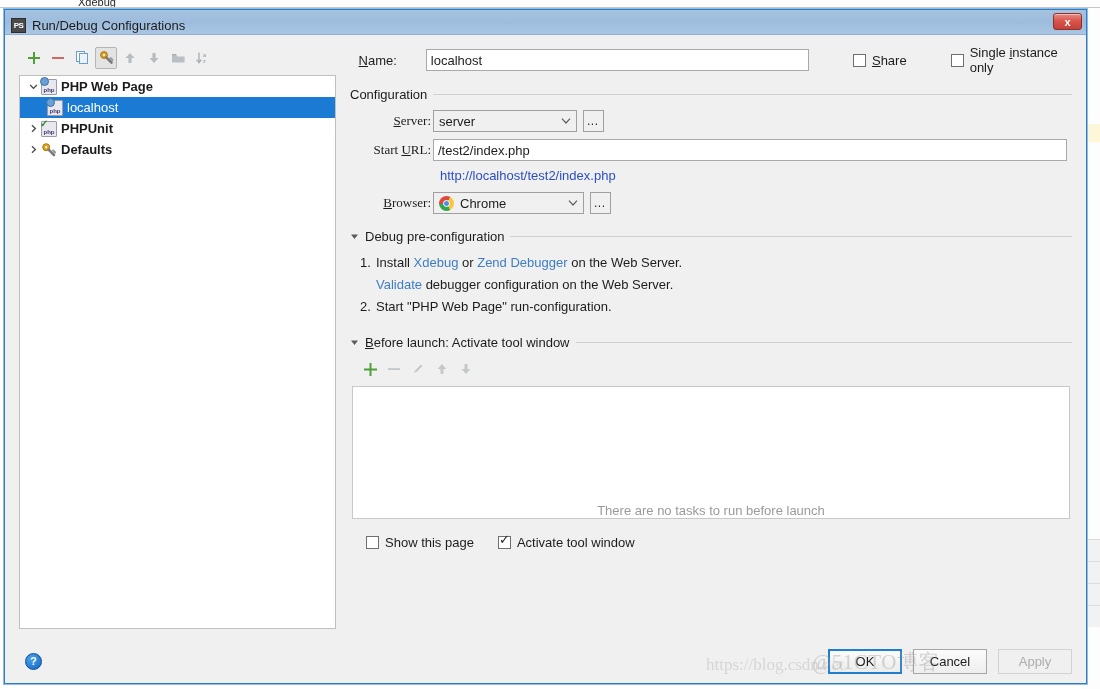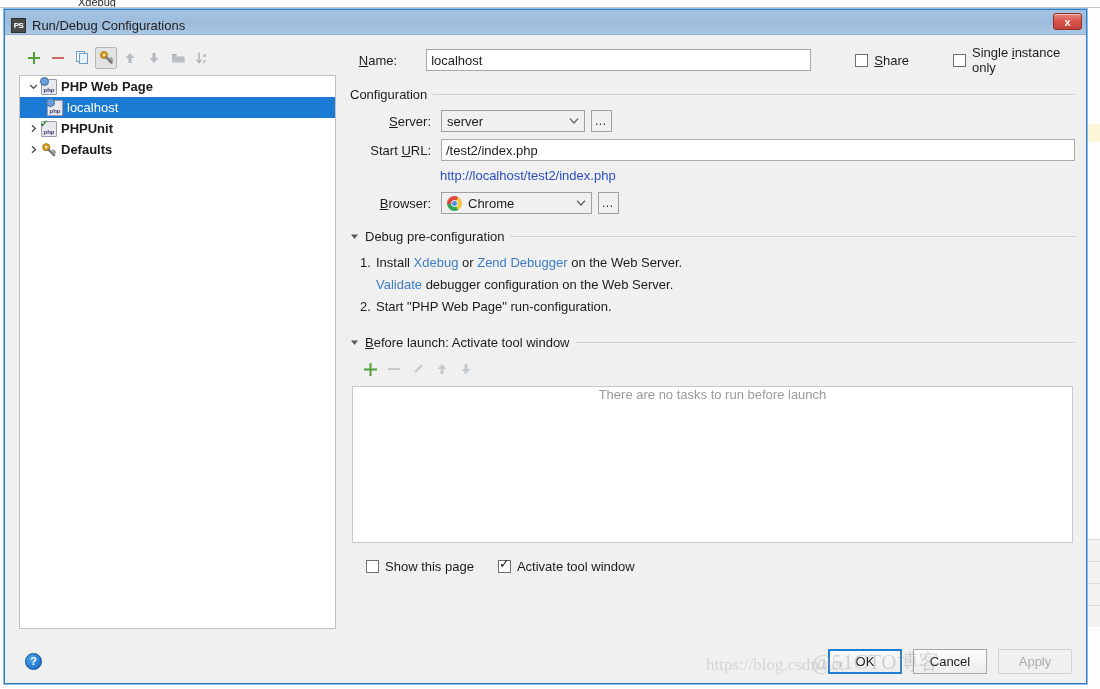--- a/index.html
+++ b/index.html
@@ -189,21 +189,21 @@
     height: 17px; margin-bottom: 7px;
   }
   .group-head .gtitle { font-size: 13px; color: #1c1c1c; white-space: nowrap; }
   .group-head .gline { flex: 1 1 auto; height: 1px; background: #d0d0d0; }
   .tri {
     width: 9px; flex: 0 0 9px; color: #5a5a5a; font-size: 8px;
     display: flex; align-items: center; cursor: pointer;
   }
 
   .field-row { display: flex; align-items: center; margin-bottom: 7px; }
-  .field-label { width: 81px; text-align: right; margin-right: 10px; font-size: 13px; }
+  .field-label { width: 81px; text-align: right; margin-right: 2px; font-size: 13px; font-family: Liberation Serif, serif; }
 
   .combo {
     height: 22px; background: #f0f0f0;
     border: 1px solid #a0a0a0;
     display: flex; align-items: center;
     padding: 0 0 0 5px; cursor: pointer; position: relative;
   }
   .combo .cval { font-size: 13px; color: #1c1c1c; flex: 1 1 auto; }
   .combo .chev {
     width: 20px; flex: 0 0 20px;
@@ -253,24 +253,24 @@
   
   #bl-toolbar { display: flex; align-items: center; gap: 4px; margin: 0 0 6px 10px; height: 22px; }
   .mini-btn {
     width: 20px; height: 20px;
     display: flex; align-items: center; justify-content: center;
     cursor: pointer; border: 1px solid transparent;
   }
   .mini-btn.dis { cursor: default; }
 
   #tasks-panel {
-    height: 157px; background: #ffffff;
+    height: 133px; background: #ffffff;
     border: 1px solid #c8c8c8;
     margin: 0 2px 0 2px;
-    display: flex; align-items: flex-start; justify-content: center;
+    display: flex; align-items: flex-end; justify-content: center;
   }
   #tasks-empty { color: #9a9a9a; font-size: 13px; }
 
   #bottom-checks { display: flex; align-items: center; margin: 16px 0 0 12px; }
   #bottom-checks .cb-wrap { margin-left: 4px; margin-right: 20px; }
 
   
   #footer {
     height: 44px; min-height: 44px;
     display: flex; align-items: center;

